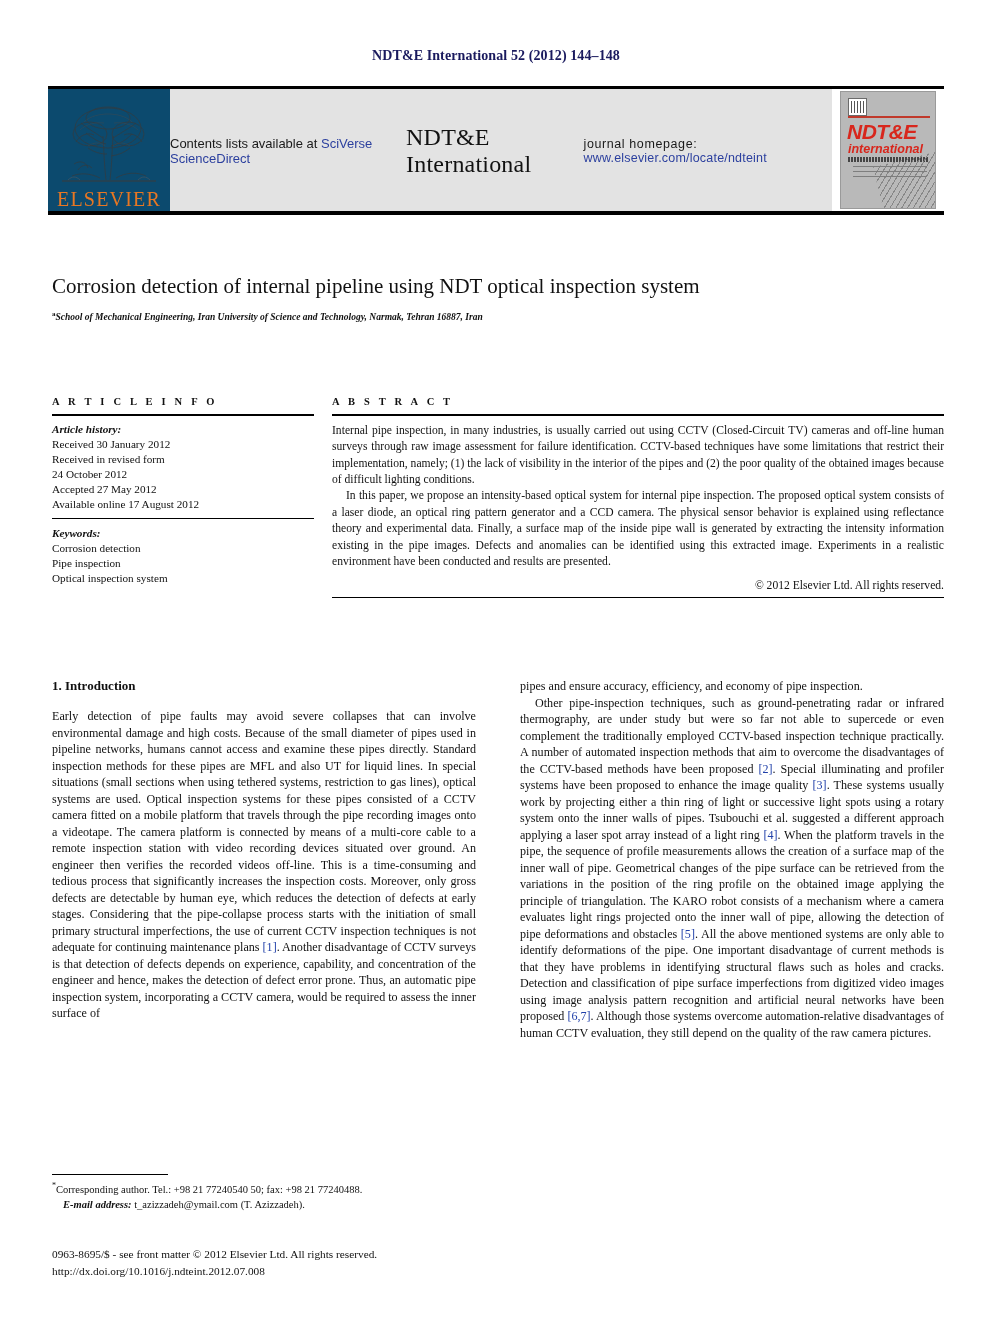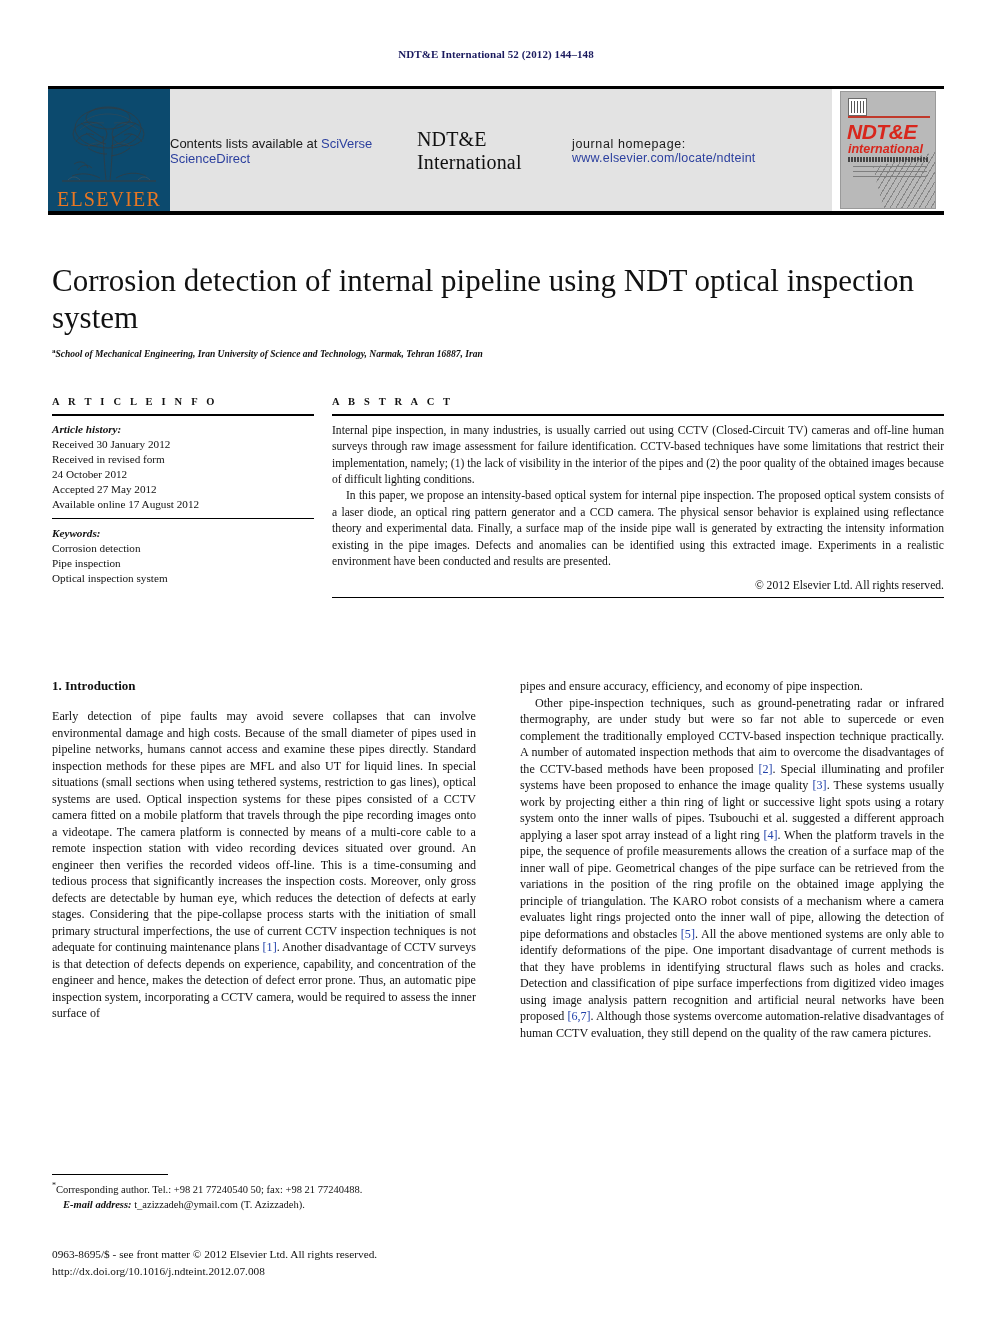--- a/index.html
+++ b/index.html
@@ -24,21 +24,21 @@
 
   
   .running-head {
     position: absolute;
     left: 0;
     top: 48px;
     width: 992px;
     text-align: center;
     font-family: "Liberation Serif", serif;
     font-weight: bold;
-    font-size: 11px;
+    font-size: 14px;
     color: #1a1a5e;
     letter-spacing: 0.1px;
   }
 
   
   .masthead {
     position: absolute;
     left: 48px;
     top: 86px;
     width: 896px;
@@ -84,21 +84,21 @@
     box-sizing: border-box;
   }
   .contents-line {
     font-family: "Liberation Sans", sans-serif;
     font-size: 13px;
     color: #1a1a1a;
   }
   .contents-line .sd-link { color: #2b3f9e; }
   .journal-title {
     font-family: "Liberation Serif", serif;
-    font-size: 20px;
+    font-size: 24px;
     color: #111;
     letter-spacing: 0.2px;
   }
   .homepage-line {
     font-family: "Liberation Sans", sans-serif;
     font-size: 12.5px;
     letter-spacing: 0.6px;
     color: #1a1a1a;
   }
   .homepage-line .url { color: #2b3f9e; letter-spacing: 0.2px; }
@@ -161,23 +161,24 @@
   .rule-thick-bottom {
     height: 4px;
     background: #000;
     width: 896px;
   }
 
   
   .title-block { position: absolute; left: 52px; top: 262px; width: 890px; }
   .paper-title {
     font-family: "Liberation Serif", serif;
-    font-size: 31px;
+    font-size: 21px;
     line-height: 1.2;
     color: #111;
+    margin-top: 12px;
   }
   .authors {
     margin-top: 12px;
     font-family: "Liberation Serif", serif;
     font-size: 17px;
     color: #111;
   }
   .authors sup { font-size: 10px; color: #2b3f9e; vertical-align: super; }
   .authors .star { color: #111; }
   .affil {

